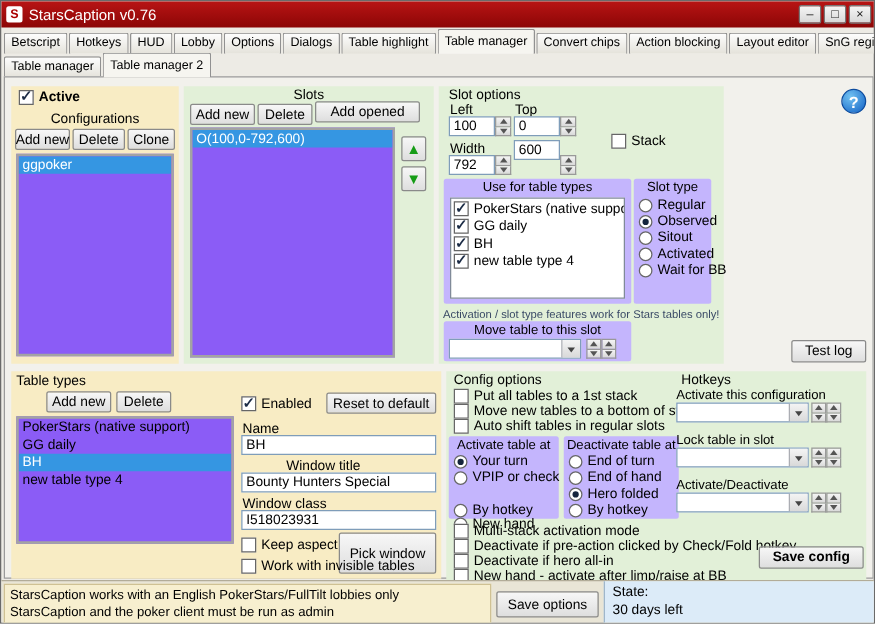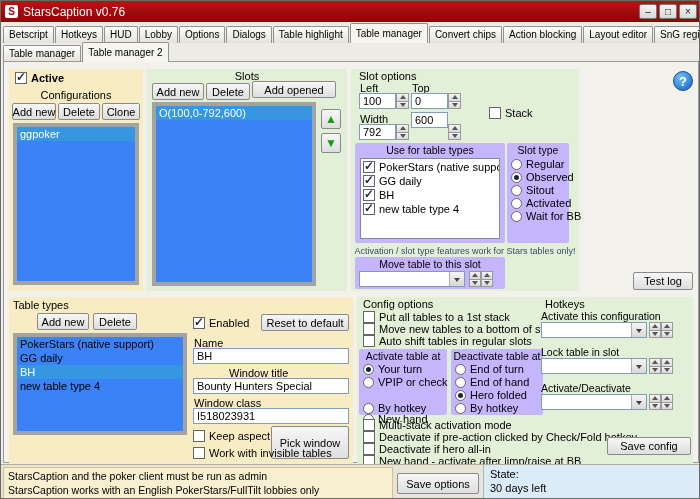--- a/index.html
+++ b/index.html
@@ -34,21 +34,21 @@
   .ypanel { position:absolute; background:#f8ecc4; }
   .gpanel { position:absolute; background:#e2f0d8; }
   .bluebox { position:absolute; background:#c4b5fd; border-radius:2px; }
   .ptitle { position:absolute; font-size:11px; white-space:nowrap; }
   .center { text-align:center; left:0; right:0; }
   .small { font-size:10.5px; }
   
   .btn { position:absolute; background:linear-gradient(#f7f7f7,#dedede);
     border:1px solid #8a8a8a; border-radius:2px; font-size:11px;
     display:flex; align-items:center; justify-content:center; white-space:nowrap; }
-  .listbox { position:absolute; background:#3b82f6; border:4px solid #a3a3a3; overflow:hidden; }
+  .listbox { position:absolute; background:#8b5cf6; border:2px solid #a3a3a3; overflow:hidden; }
   .li { height:14px; line-height:14px; padding:0 3px; white-space:nowrap; font-size:11px; overflow:hidden; }
   .li.sel { background:#3596e2; color:#fff; }
   .input { position:absolute; background:#fff; border:1px solid #7f9db9;
     font-size:11px; padding:0 3px; height:16px; font-family:inherit; }
   .row { position:absolute; white-space:nowrap; font-size:11px; display:flex; align-items:center; }
   .row .lbl { margin-left:4px; }
   .bold { font-weight:bold; }
   .cb { display:inline-block; width:12px; height:12px; background:#fff;
     border:1px solid #666; position:relative; flex:0 0 auto; }
   .cb.checked::after { content:"✓"; position:absolute; left:0; top:-3px;
@@ -356,21 +356,21 @@
       </span>
     <span class="row" style="left:6px;top:146px;">
         <span class="cb"></span>
         <span class="lbl">Deactivate if hero all-in</span>
       </span>
     <span class="row" style="left:6px;top:158px;">
         <span class="cb"></span>
         <span class="lbl">New hand - activate after limp/raise at BB</span>
       </span>
 
-    <div class="btn" style="left:250px;top:140px;width:84px;height:18px;">Save config</div>
+    <div class="btn" style="left:250px;top:140px;width:84px;height:18px;font-weight:bold;">Save config</div>
 
     <div class="ptitle" style="left:188px;top:1px;">Hotkeys</div>
     <div class="ptitle small" style="left:184px;top:13px;">Activate this configuration</div>
     <span class="combo" style="left:184px;top:25px;width:106px;"></span>
     <span class="dspin" style="left:292px;top:25px;height:16px;">
       <span class="dcol">
           <i class="tu"></i>
           <i class="td"></i>
         </span>
       <span class="dcol">
@@ -399,22 +399,22 @@
         </span>
       <span class="dcol">
           <i class="tu"></i>
           <i class="td"></i>
         </span>
     </span>
   </div>
 
   <div class="statusbar">
     <div class="statusleft">
+      <div>StarsCaption works with an English PokerStars/FullTilt lobbies only</div>
       <div>StarsCaption and the poker client must be run as admin</div>
-      <div>StarsCaption works with an English PokerStars/FullTilt lobbies only</div>
     </div>
     <div class="btn" style="left:396px;top:8px;width:82px;height:21px;">Save options</div>
     <div class="statestate">
       <div>State:</div>
       <div>30 days left</div>
     </div>
   </div>
 
 </div>
 

